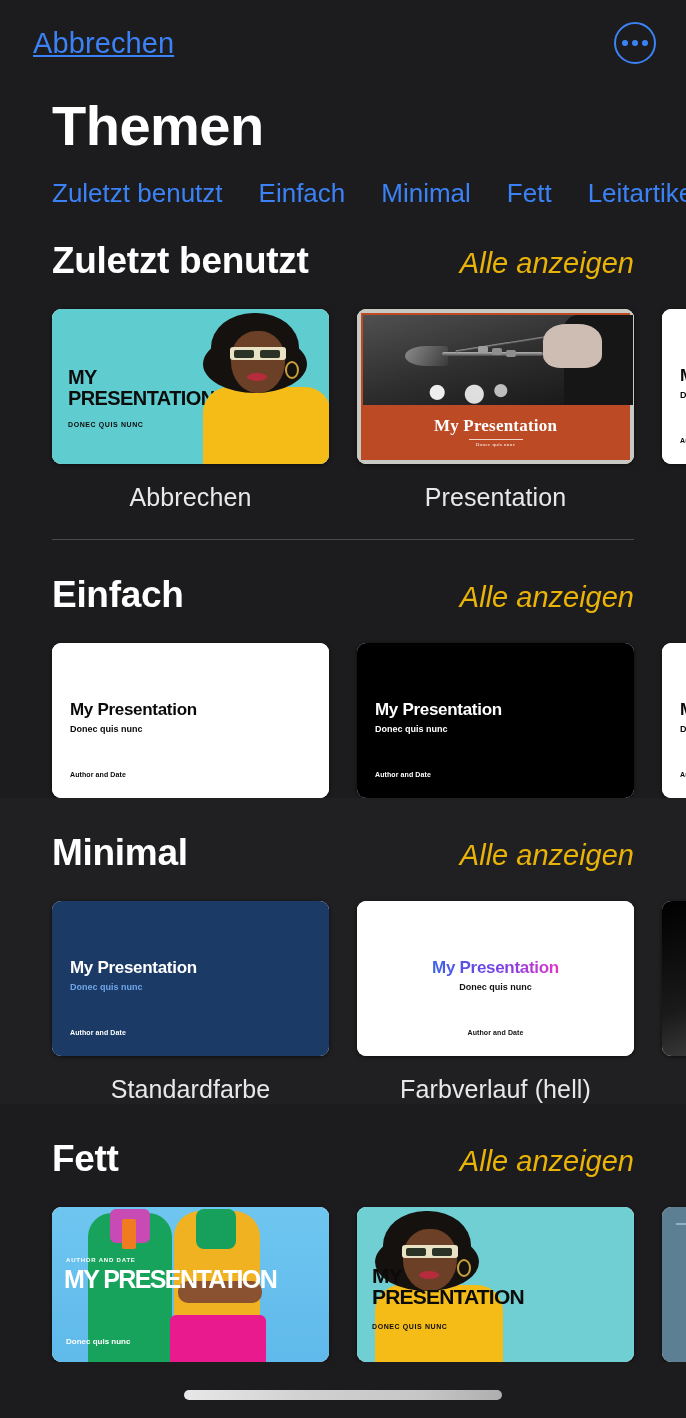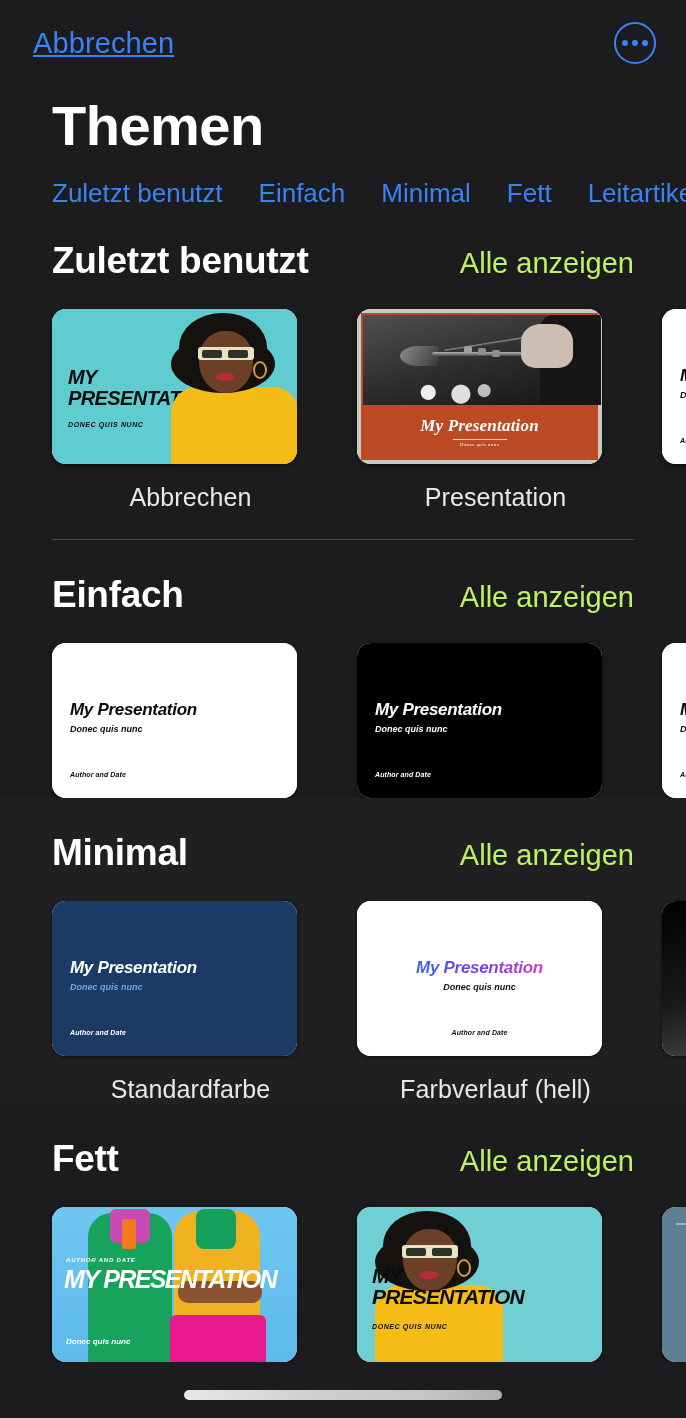--- a/index.html
+++ b/index.html
@@ -49,34 +49,33 @@
 
   
   .section{ position:relative; padding:0 0 0 0; }
   .section.tint{ background:#202022; }
   .section-head{
     display:flex; align-items:baseline; justify-content:space-between;
     padding:34px 52px 0 52px;
   }
   .section-title{ color:#fff; font-size:37px; font-weight:bold; letter-spacing:-0.3px; }
   .see-all{
-    color:#bef264; font-size:29px; background:none; border:none;
-    font-family:inherit; cursor:pointer; padding:0; line-height:1;
+    color:#eab308; font-size:29px; background:none; border:none;
+    font-family:inherit; cursor:pointer; padding:0; line-height:1;font-style:italic;
   }
 
   
   .carousel{
     display:flex; gap:28px; padding:27px 0 0 52px; overflow:hidden;
   }
   .card{ flex:0 0 auto; width:277px; cursor:pointer; }
   .thumb{
-    width:245px; height:155px; border-radius:14px; overflow:hidden;
+    width:277px; height:155px; border-radius:9px; overflow:hidden;
     position:relative; background:#fff;
     box-shadow:0 1px 4px rgba(0,0,0,.55);
-    font-style:italic;
   }
   .card-label{
     color:#e8e8ea; font-size:25px; text-align:center;
     padding-top:19px; letter-spacing:.1px;
   }
   .divider{
     height:1px; background:#4a4a4d; margin:27px 52px 0 52px;
   }
 
   

